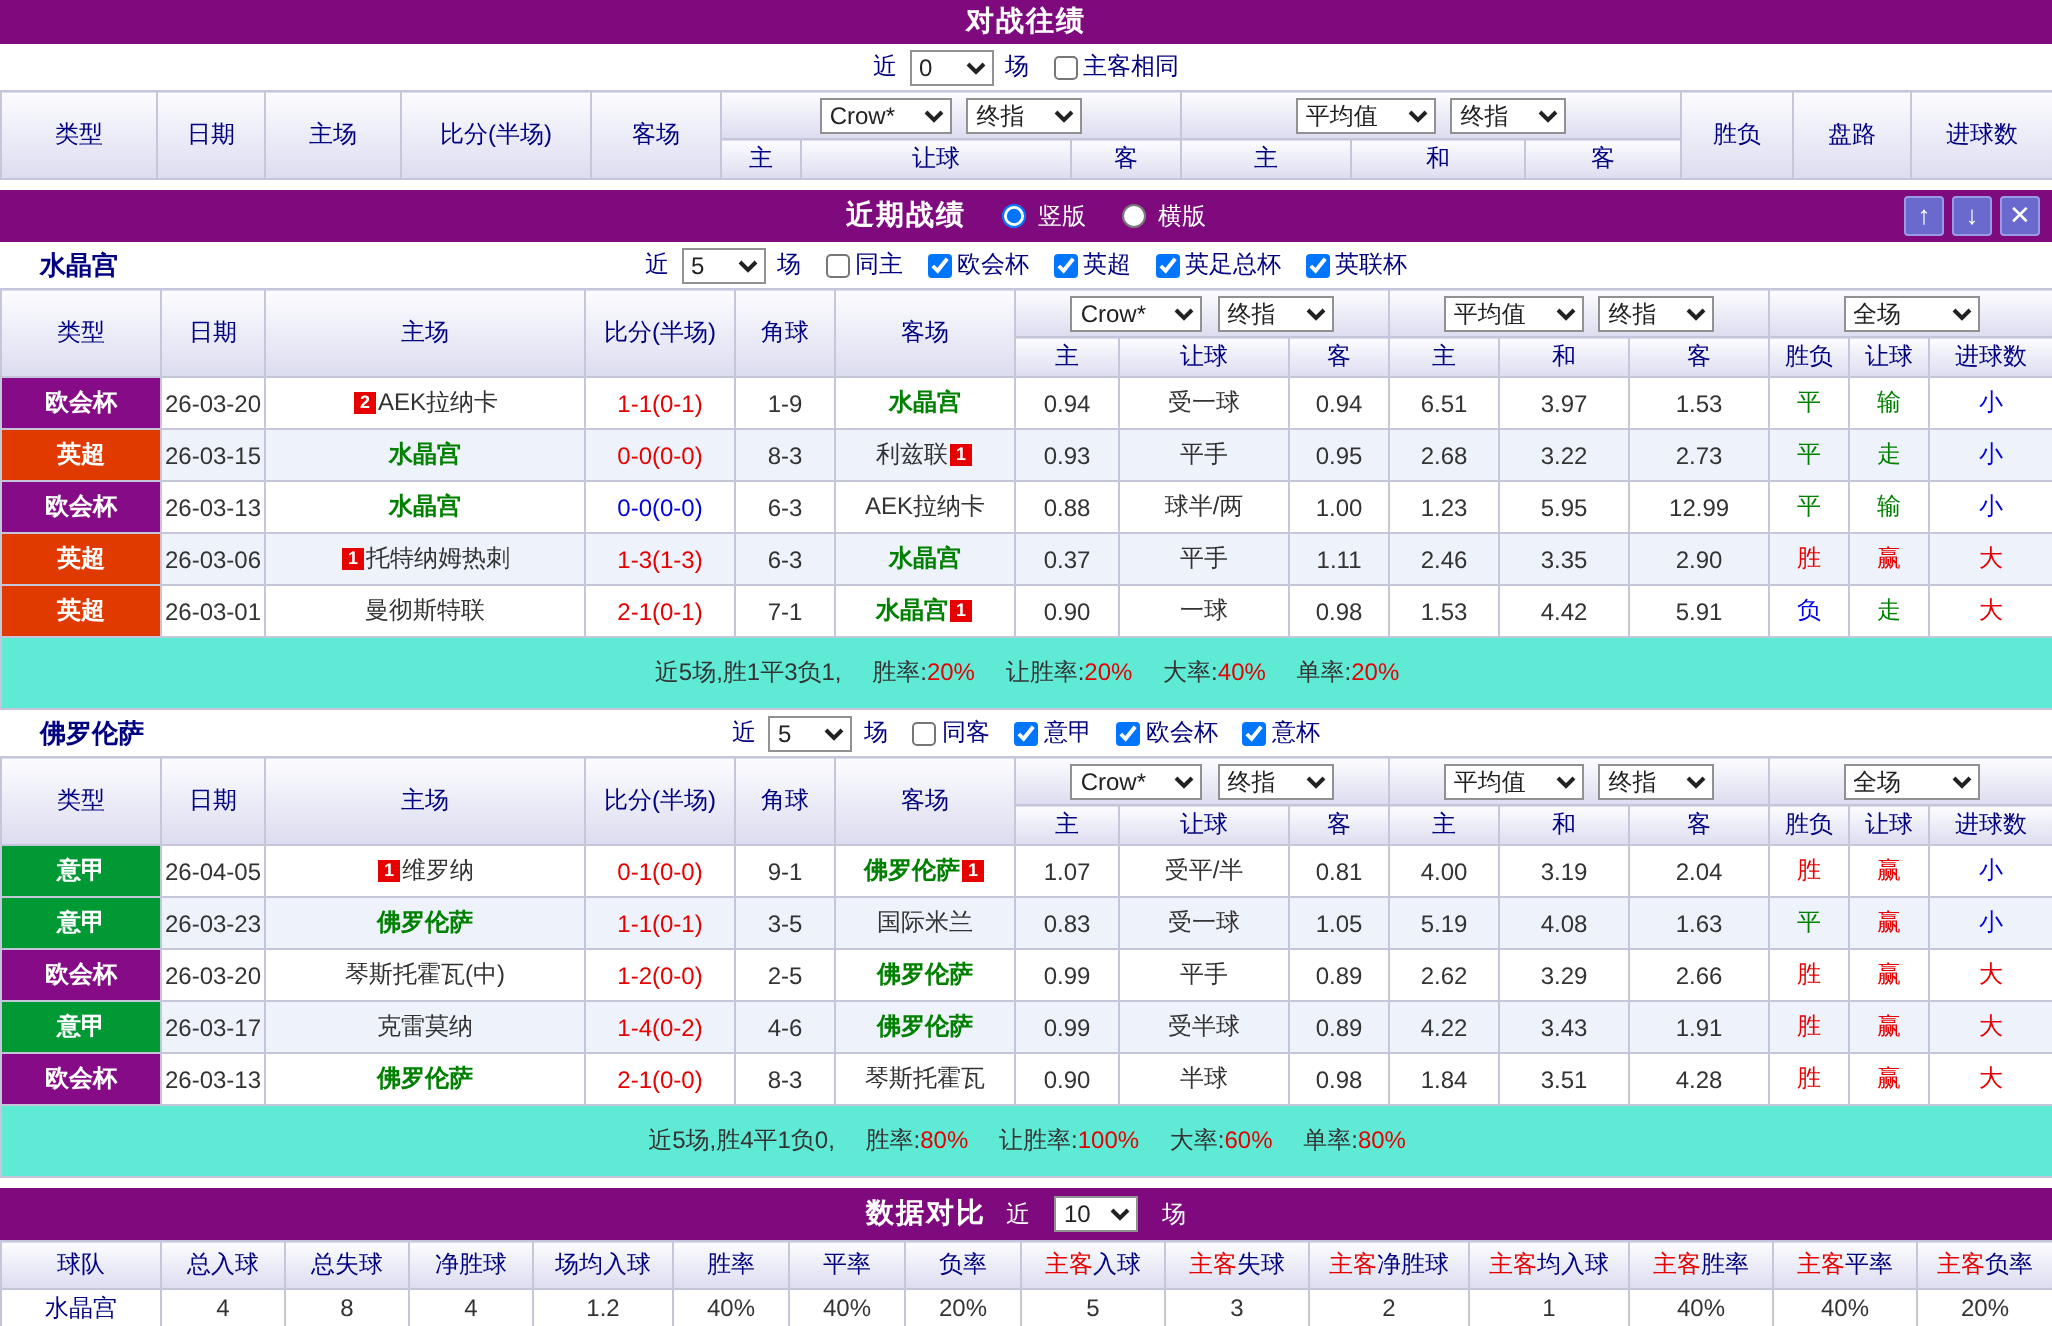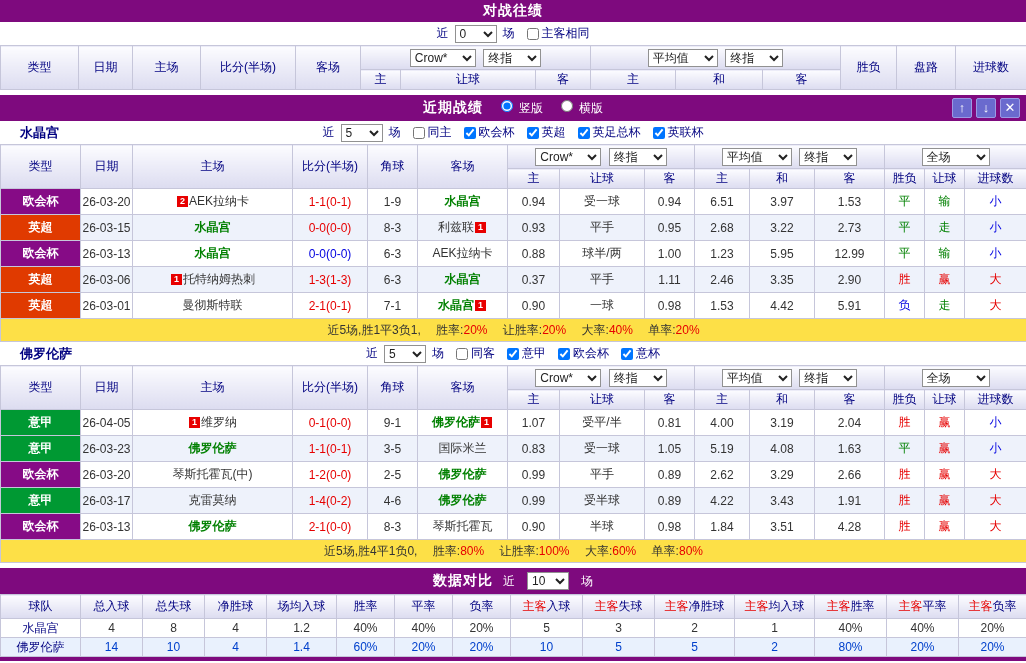--- a/index.html
+++ b/index.html
@@ -2,21 +2,21 @@
 <html style="--purple: #7e0a7e; --navy: #000080; --red: #e60000; --green: #008000; --blue: #0000e0; --epl: #e03a00; --seriea: #009933; --uecl: #860b86; --btn: #6a6ace; --border: #c6c6da; --rowalt: #eef2fb; --headtop: #fcfcff; --headbot: #dcdcf0;"><head>
 <meta charset="utf-8">
 <style>
   *{box-sizing:border-box;margin:0;padding:0}
   body{width:1026px;height:663px;overflow:hidden;background:#fff;
        font-family:"Liberation Sans","DejaVu Sans",sans-serif;font-size:12px;color:#333}
   .bar{position:relative;height:26px;background:var(--purple,#7e0a7e);color:#fff;
        display:flex;align-items:center;justify-content:center;gap:10px}
   .bar-sm{height:22px}
   .bar .title{font-size:14px;font-weight:bold;letter-spacing:1px}
-  .radio-lab{display:flex;align-items:flex-start;gap:3px;cursor:pointer;font-size:12px}
+  .radio-lab{display:flex;align-items:center;gap:3px;cursor:pointer;font-size:12px}
   .win-btns{position:absolute;right:6px;top:3px;display:flex;gap:4px}
   .wbtn{width:20px;height:20px;background:var(--btn,#6a6ace);border:1px solid #9a9ae4;color:#fff;
         font-size:13px;line-height:18px;text-align:center;cursor:pointer;border-radius:2px;font-weight:bold}
   .filter-row{position:relative;height:23px;display:flex;align-items:center;justify-content:center;
               gap:4px;color:var(--navy,#000080);background:#fff}
   .filter-row label{display:flex;align-items:center;cursor:pointer}
   .team-name{position:absolute;left:20px;font-weight:bold;font-size:13px;color:var(--navy,#000080);cursor:pointer}
   select{font-size:12px;height:18px;border:1px solid #919191;background:#fff;color:#222;margin:0 2px}
   .sel-num{width:42px}.sel-book{width:66px}.sel-final{width:58px}.sel-avg{width:70px}.sel-scope{width:68px}
   input[type=checkbox],input[type=radio]{width:12px;height:12px;margin:0 3px 0 8px;vertical-align:middle}
@@ -34,21 +34,21 @@
   .lg-it{background:var(--seriea,#009933) !important}
   .card{display:inline-block;min-width:11px;height:11px;line-height:11px;background:#e80000;color:#fff;
         font-size:9px;font-weight:bold;vertical-align:1px;padding:0 1px;margin:0 1px}
   .tm{color:#333;cursor:pointer}
   .tmf{color:var(--green,#008000);font-weight:bold;cursor:pointer}
   .sc{font-weight:normal;cursor:pointer}
   .cr{color:var(--red,#e60000)}
   .cg{color:var(--green,#008000)}
   .cb{color:var(--blue,#0000e0)}
   .dt,.odds{color:#333}
-  .sum td{height:23px;background:#fde047}
+  .sum td{height:36px;background:#5eead4}
   .sum .lab{margin-left:12px;color:#333}
   .sum .val{color:var(--red,#e60000)}
   .cmp-pre{color:var(--red,#e60000)}
   .cmp tbody td{height:19px}
   tr.row-blue td{color:#0040cc;background:#e9f1fd}
   .teamlink{color:var(--navy,#000080) !important;cursor:pointer}
   .gap{height:5px;background:#fff}
   .bottom-strip{height:4px;background:var(--purple,#7e0a7e)}
 </style>
 </head>

